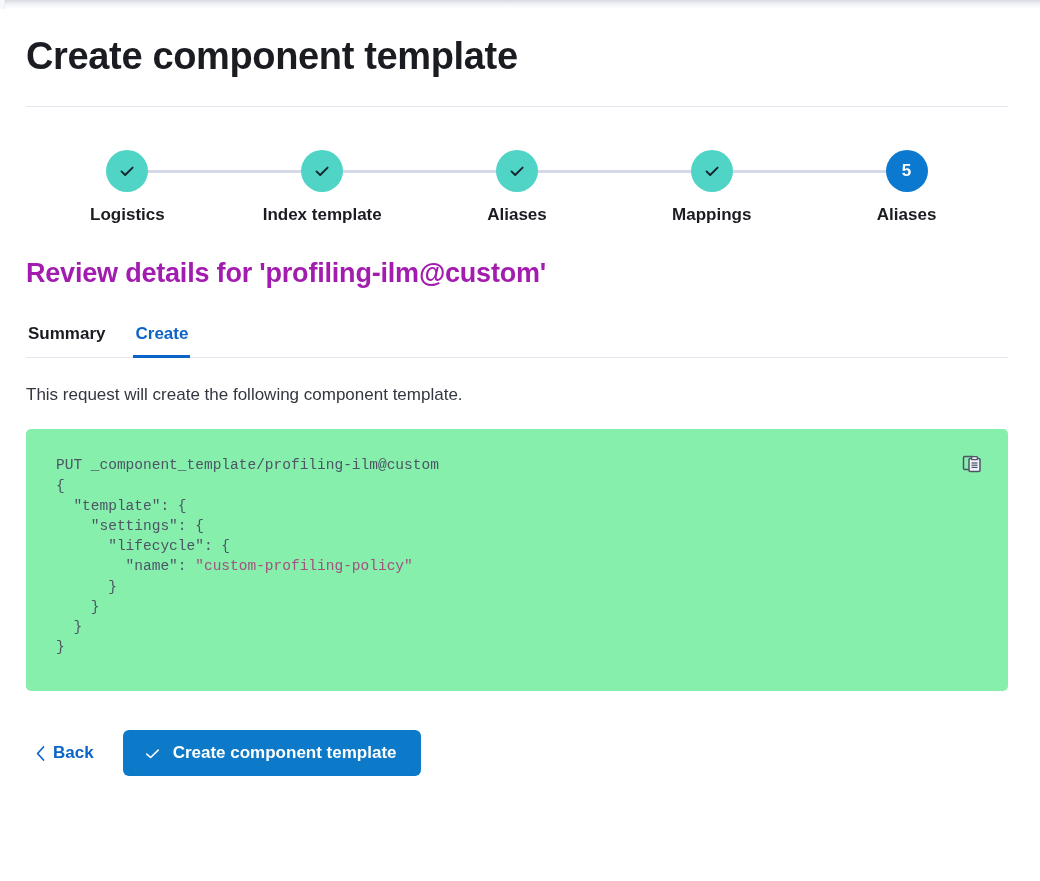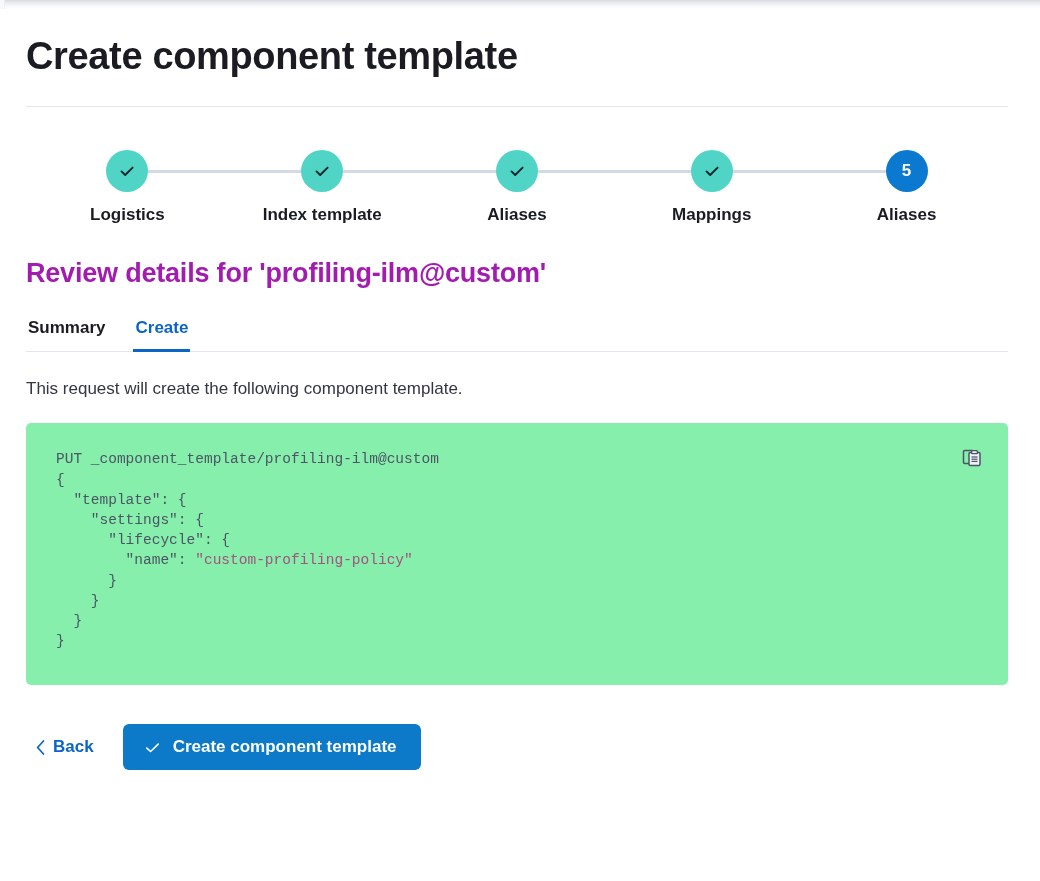--- a/index.html
+++ b/index.html
@@ -138,20 +138,21 @@
     padding: 0 2px 11px 2px;
     font-size: 17px;
     font-weight: 700;
     color: #1a1c21;
     cursor: pointer;
     background: none;
     border: 0;
     border-bottom: 3px solid transparent;
     margin-bottom: -1px;
     font-family: inherit;
+    margin-top: 6px;
   }
   .tab.active {
     color: #0b64c7;
     border-bottom-color: #0b64c7;
   }
 
   
   .description {
     margin: 25px 0 0 0;
     font-size: 17px;

